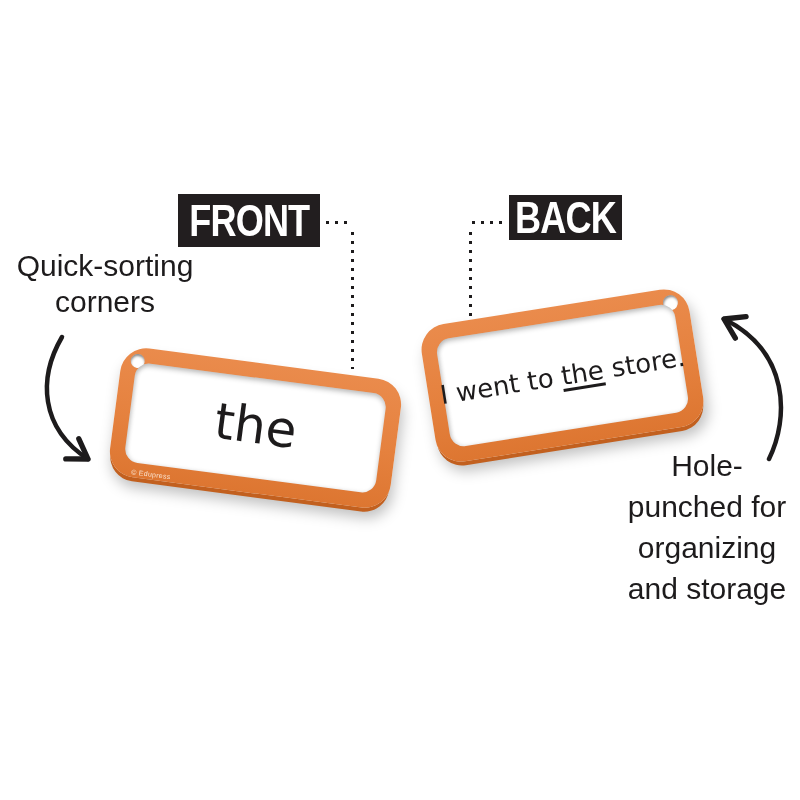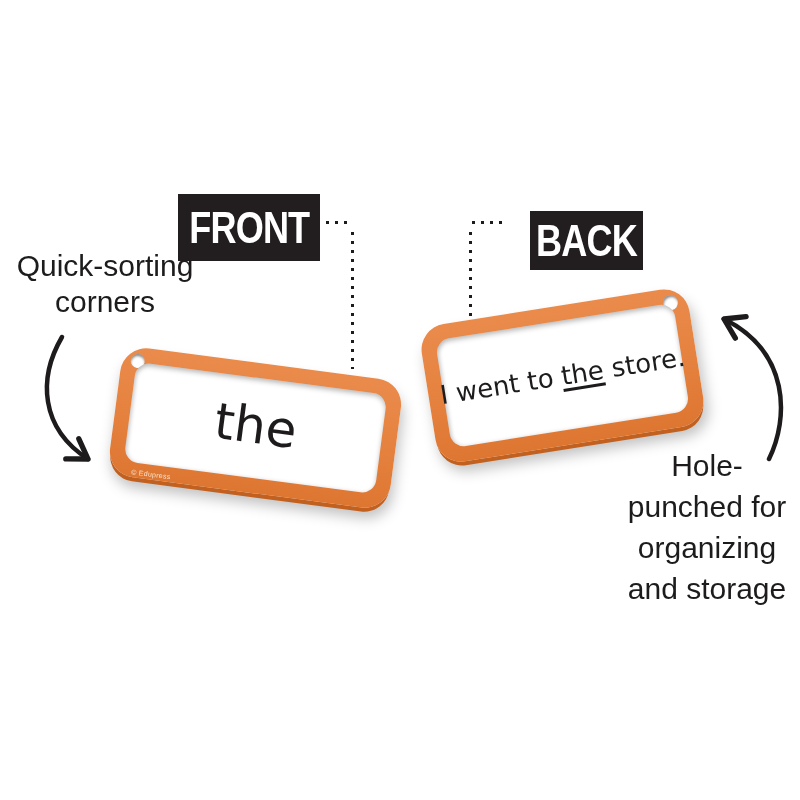--- a/index.html
+++ b/index.html
@@ -4,22 +4,22 @@
 <style>
   html,body{margin:0;padding:0;background:#ffffff;}
   .stage{
     position:relative;width:800px;height:800px;background:#ffffff;overflow:hidden;
     font-family:"Liberation Sans", sans-serif;color:#1d1b1c;
   }
   
   .tag{
     position:absolute;background:#221e1f;display:flex;align-items:center;justify-content:center;
   }
-  .tag-front{left:178px;top:194px;width:142px;height:67px;}
-  .tag-back{left:530px;top:195px;width:113px;height:59px;margin-top:16px;}
+  .tag-front{left:178px;top:194px;width:142px;height:53px;}
+  .tag-back{left:509px;top:195px;width:113px;height:45px;}
   .tag span{
     color:#ffffff;font-weight:bold;font-size:44px;letter-spacing:-1px;
     transform:scaleX(0.82);white-space:nowrap;
   }
   
   .dots-h{
     position:absolute;height:5px;
     background-image:radial-gradient(circle 2px, #1d1b1c 97%, transparent 100%);
     background-size:9px 5px;background-repeat:repeat-x;background-position:left center;
   }

